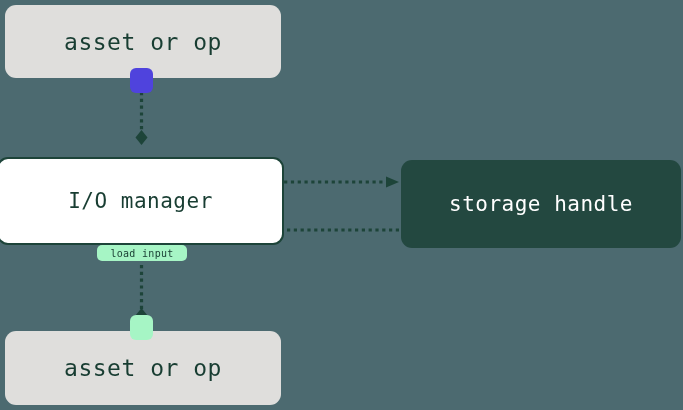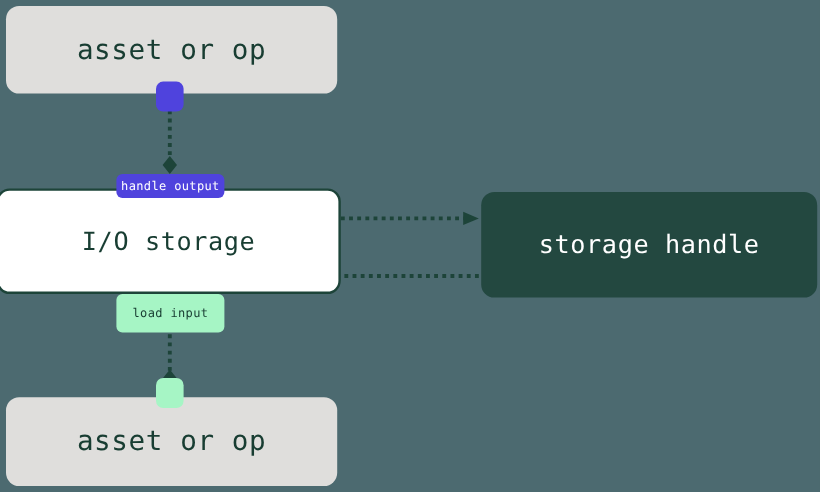--- a/index.html
+++ b/index.html
@@ -112,21 +112,21 @@
     top: 145px;
     width: 90px;
     height: 20px;
     background: #4f43dd;
     color: #ffffff;
   }
   #label-load-input {
     left: 97px;
     top: 245px;
     width: 90px;
-    height: 32px;
+    height: 16px;
     background: #a6f5c5;
     color: #173c31;
   }
 </style>
 </head>
 <body>
 
 <div id="diagram">
 
   <svg class="edges" viewBox="0 0 683 410" xmlns="http://www.w3.org/2000/svg">
@@ -150,35 +150,32 @@
       <line x1="141.5" y1="265" x2="141.5" y2="312" stroke="#1d4439" stroke-width="3.2" stroke-dasharray="3.2 3.6" stroke-linecap="butt"></line>
       <polygon points="141.5,308 147.5,315.5 141.5,323 135.5,315.5" fill="#1d4439"></polygon>
     </g>
   </svg>
 
   <div class="node node-asset" id="node-asset-top">
     <span>asset or op</span>
   </div>
 
   <div class="node" id="node-io-manager">
-    <span>I/O storage</span>
+    <span>I/O manager</span>
   </div>
 
   <div class="node" id="node-storage">
     <span>storage handle</span>
   </div>
 
   <div class="node node-asset" id="node-asset-bottom">
     <span>asset or op</span>
   </div>
 
   <div class="port" id="port-output"></div>
   <div class="port" id="port-input"></div>
 
-  <div class="edge-label" id="label-handle-output">
-    <span>handle output</span>
-  </div>
 
   <div class="edge-label" id="label-load-input">
     <span>load input</span>
   </div>
 
 </div>
 
 </body></html>

